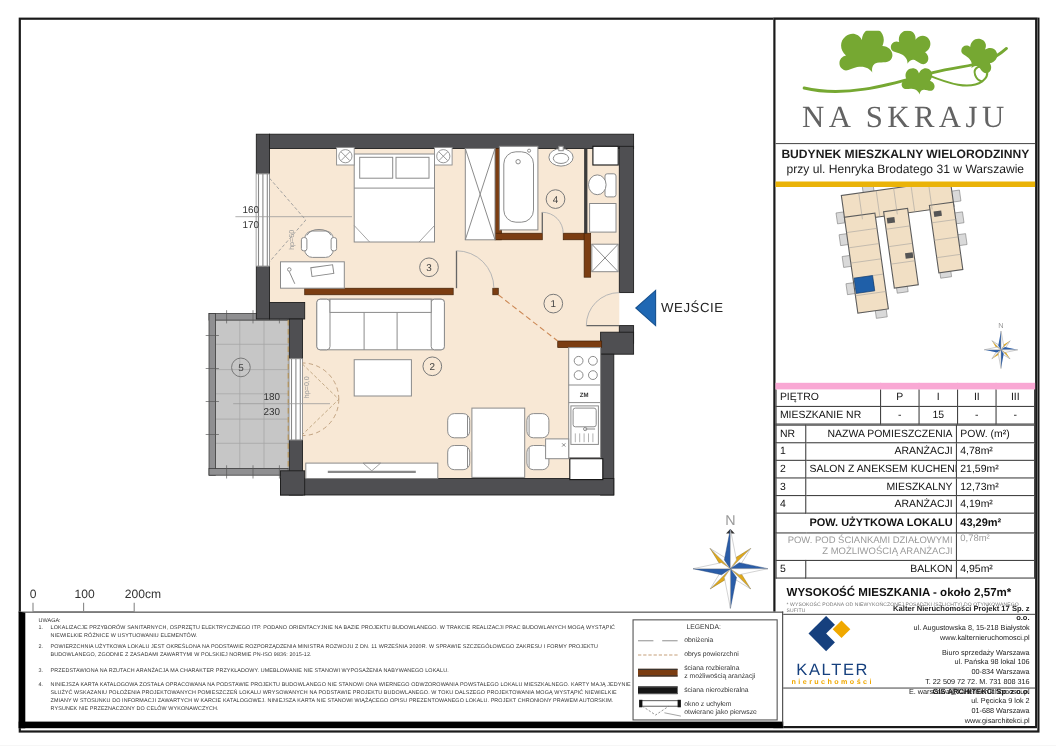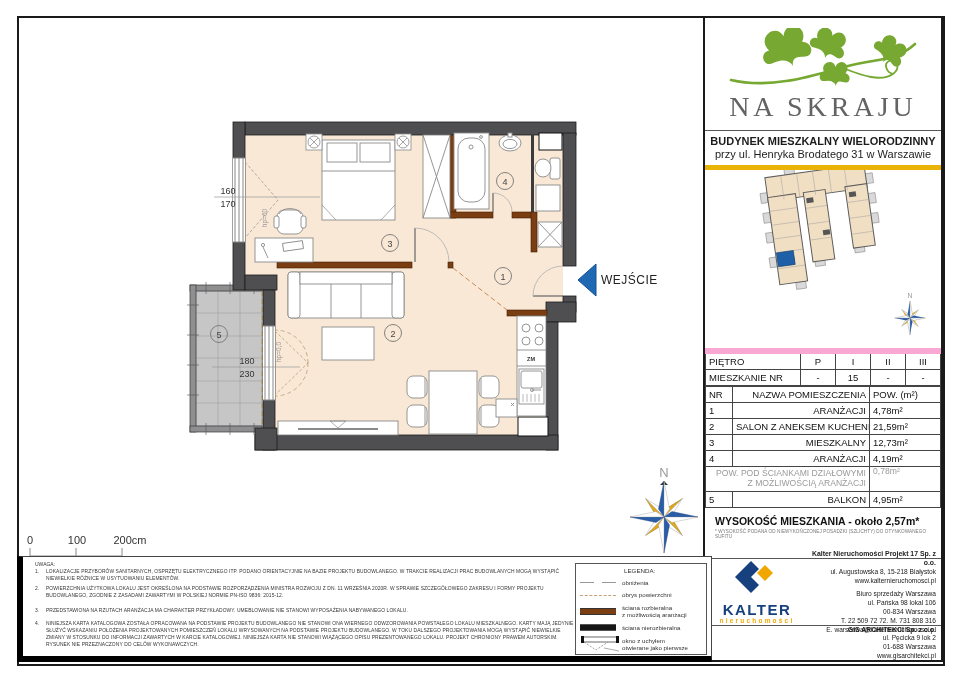--- a/index.html
+++ b/index.html
@@ -26,21 +26,21 @@
   .area-tbl td.ar{width:64px;}
   .area-tbl .tot td{font-weight:bold;font-size:10px;height:17px;}
   .area-tbl .part td{color:#9a9a9a;font-size:8.6px;white-space:normal;line-height:1.15;height:24px;}
   .height-sec{padding:7px 0 0 10px;}
   .height-line{font-size:10.5px;font-weight:bold;color:#111;}
   .height-note{font-size:4.6px;color:#777;margin-top:2px;letter-spacing:.1px;}
   .spacer{flex:1;}
   .foot-a{border-top:1px solid #555;height:66px;display:flex;align-items:center;}
   .foot-b{border-top:1px solid #555;height:34px;display:flex;align-items:center;justify-content:flex-end;}
   .kalter-wrap{width:104px;text-align:center;}
-  .kalter-name{font-size:15px;font-weight:bold;color:#16407e;letter-spacing:1.5px;line-height:1;margin-top:2px;}
+  .kalter-name{font-size:15px;font-weight:normal;color:#16407e;letter-spacing:1.5px;line-height:1;margin-top:2px;}
   .kalter-sub{font-size:6.5px;font-weight:bold;color:#f0a800;letter-spacing:2.2px;line-height:1;margin-top:1px;}
   .foot-lines{flex:1;text-align:right;padding-right:5px;font-size:6.6px;color:#222;line-height:1.35;}
   .foot-lines .b{font-weight:bold;font-size:6.9px;}
   .foot-lines .gap{height:5px;}
 
   
   .notes-box{position:absolute;left:17px;top:556px;width:695px;height:106px;box-sizing:border-box;border:1px solid #444;border-left:6px solid #000;border-bottom:6px solid #000;background:#fff;}
   .uwaga{position:absolute;left:12px;top:4px;font-size:5px;color:#333;}
   .note-item{position:absolute;left:12px;width:540px;display:flex;font-size:4.9px;color:#333;line-height:1.45;letter-spacing:.1px;}
   .note-item .n{width:11px;flex:none;}
@@ -519,20 +519,24 @@
       <tr>
         <td class="nr">3</td>
         <td class="nm">MIESZKALNY</td>
         <td class="ar">12,73m²</td>
       </tr>
       <tr>
         <td class="nr">4</td>
         <td class="nm">ARANŻACJI</td>
         <td class="ar">4,19m²</td>
       </tr>
+      <tr class="tot">
+        <td class="nm" colspan="2">POW. UŻYTKOWA LOKALU</td>
+        <td class="ar">43,29m²</td>
+      </tr>
       <tr class="part">
         <td class="nm" colspan="2"><span>POW. POD ŚCIANKAMI DZIAŁOWYMI</span><br><span>Z MOŻLIWOŚCIĄ ARANŻACJI</span></td>
         <td class="ar" style="vertical-align:top;">0,78m²</td>
       </tr>
       <tr>
         <td class="nr">5</td>
         <td class="nm">BALKON</td>
         <td class="ar">4,95m²</td>
       </tr>
     </tbody>

